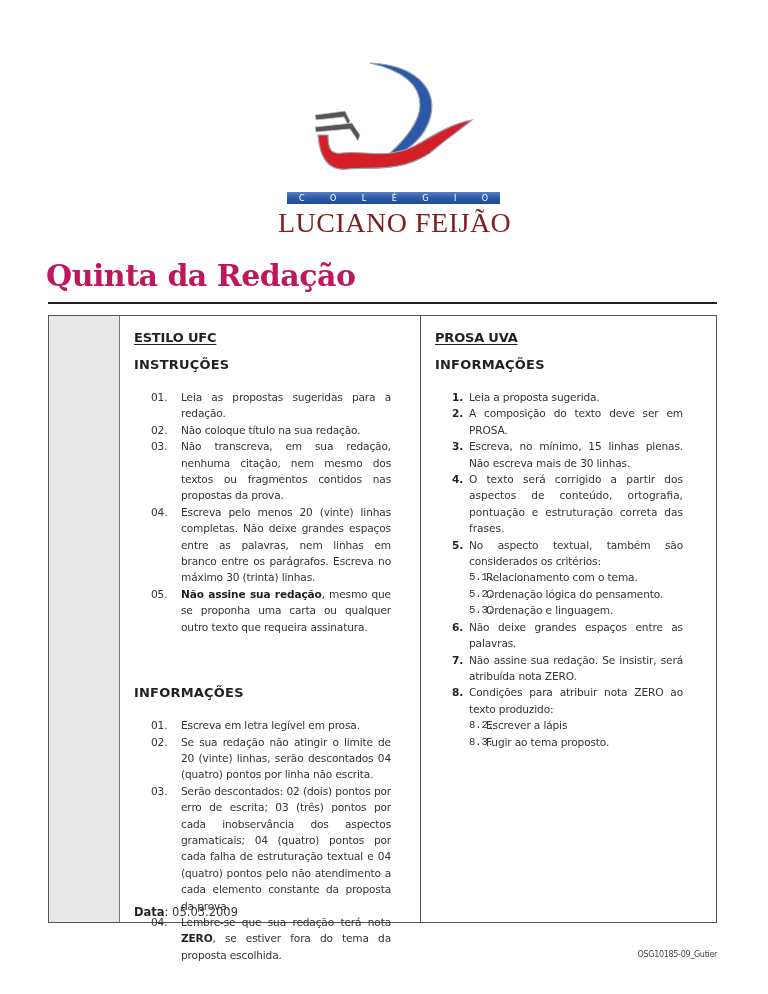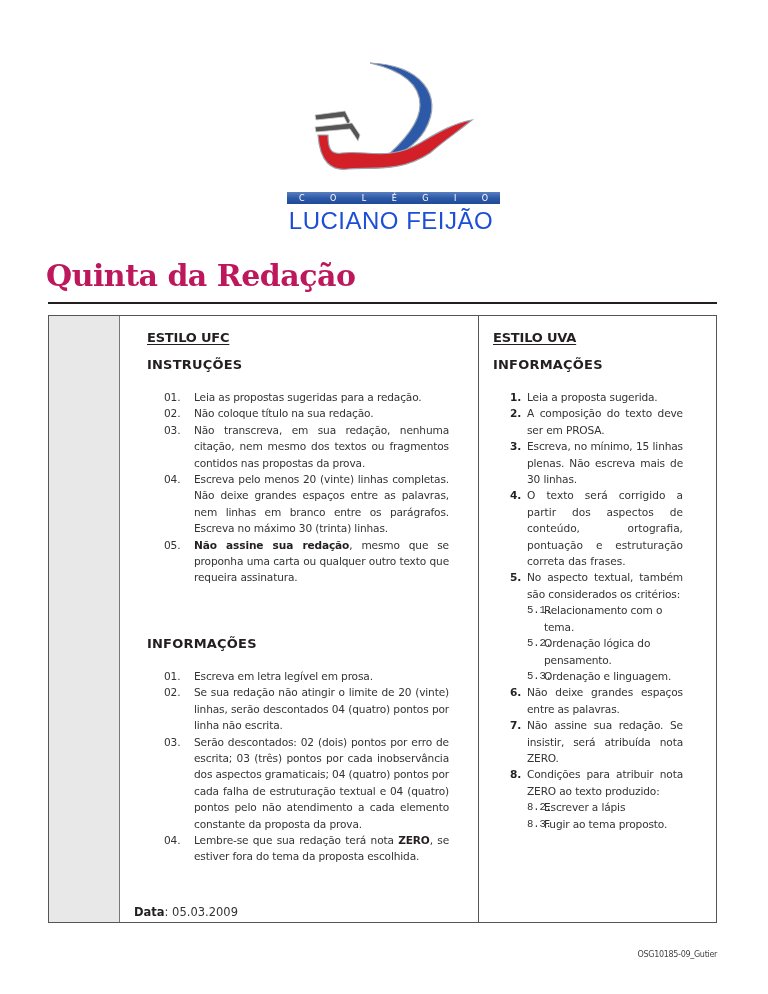--- a/index.html
+++ b/index.html
@@ -11,37 +11,37 @@
   .logo svg { position: absolute; left: 0; top: 0; }
   .logo-band {
     position: absolute; left: 17px; top: 157px; width: 213px; height: 12px;
     background: linear-gradient(#5a7fc0, #2d5aa8 50%, #1f4a98);
     display: flex; justify-content: space-between; align-items: center;
     padding: 0 12px; box-sizing: border-box;
     color: #ffffff; font-family: "DejaVu Sans", sans-serif; font-size: 8px; letter-spacing: 0;
   }
   .logo-name {
     position: absolute; left: 8px; top: 172px; width: 226px;
-    font-family: Liberation Sans, sans-serif; font-size: 24px; color: #1d4ed8;
+    font-family: Liberation Serif, serif; font-size: 28px; color: #7f1d1d;
     letter-spacing: 0.5px; white-space: nowrap; text-align: center;
   }
   .page-title {
     position: absolute; left: 46px; top: 258px;
     font-family: "DejaVu Serif", serif; font-weight: bold; font-size: 30px;
     letter-spacing: -0.5px; color: #be185d;
   }
   .title-rule { position: absolute; left: 48px; top: 302px; width: 669px; height: 2px; background: #231f20; }
 
   .box {
     position: absolute; left: 48px; top: 315px; width: 669px; height: 608px;
     border: 1.5px solid #555; box-sizing: border-box; display: flex;
   }
   .sidebar { width: 70px; background: #e8e8e8; border-right: 1px solid #777; }
   .col { position: relative; box-sizing: border-box; }
-  .col-left { width: 359px; padding: 14px 12px 0 27px; border-right: 1.5px solid #555; }
+  .col-left { width: 301px; padding: 14px 12px 0 14px; border-right: 1.5px solid #555; }
   .col-right { flex: 1; padding: 14px 16px 0 14px; }
 
   .estilo {
     font-family: "DejaVu Sans", sans-serif; font-weight: bold; font-size: 13px;
     text-decoration: underline; text-underline-offset: 2px; margin: 0 0 12px 0; letter-spacing: -0.2px;
   }
   .section-title {
     font-family: "DejaVu Sans", sans-serif; font-weight: bold; font-size: 13px;
     letter-spacing: 0.2px; margin: 0 0 10px 0;
   }
@@ -114,21 +114,21 @@
       <li><span class="num">01.</span><span>Escreva em letra legível em prosa.</span></li>
       <li><span class="num">02.</span><span>Se sua redação não atingir o limite de 20 (vinte) linhas, serão descontados 04 (quatro) pontos por linha não escrita.</span></li>
       <li><span class="num">03.</span><span>Serão descontados: 02 (dois) pontos por erro de escrita; 03 (três) pontos por cada inobservância dos aspectos gramaticais; 04 (quatro) pontos por cada falha de estruturação textual e 04 (quatro) pontos pelo não atendimento a cada elemento constante da proposta da prova.</span></li>
       <li><span class="num">04.</span><span>Lembre-se que sua redação terá nota </span><b>ZERO</b><span>, se estiver fora do tema da proposta escolhida.</span></li>
     </ol>
 
     <div class="date-line"><b>Data</b><span>: 05.03.2009</span></div>
   </div>
 
   <div class="col col-right">
-    <div class="estilo">ESTILO UVA</div>
+    <div class="estilo">PROSA UVA</div>
     <div class="section-title">INFORMAÇÕES</div>
     <ol class="items uva">
       <li><span class="num"><span>1</span>.</span><span>Leia a proposta sugerida.</span></li>
       <li><span class="num"><span>2</span>.</span><span>A composição do texto deve ser em PROSA.</span></li>
       <li><span class="num"><span>3</span>.</span><span>Escreva, no mínimo, 15 linhas plenas. Não escreva mais de 30 linhas.</span></li>
       <li><span class="num"><span>4</span>.</span><span style="letter-spacing:0;">O texto será corrigido a partir dos aspectos de conteúdo, ortografia, pontuação e estruturação correta das frases.</span></li>
       <li><span class="num"><span>5</span>.</span><span>No aspecto textual, também são considerados os critérios:</span>
         <ul class="sub">
           <li><span class="num">5.1.</span><span>Relacionamento com o tema.</span></li>
           <li><span class="num">5.2.</span><span>Ordenação lógica do pensamento.</span></li>

